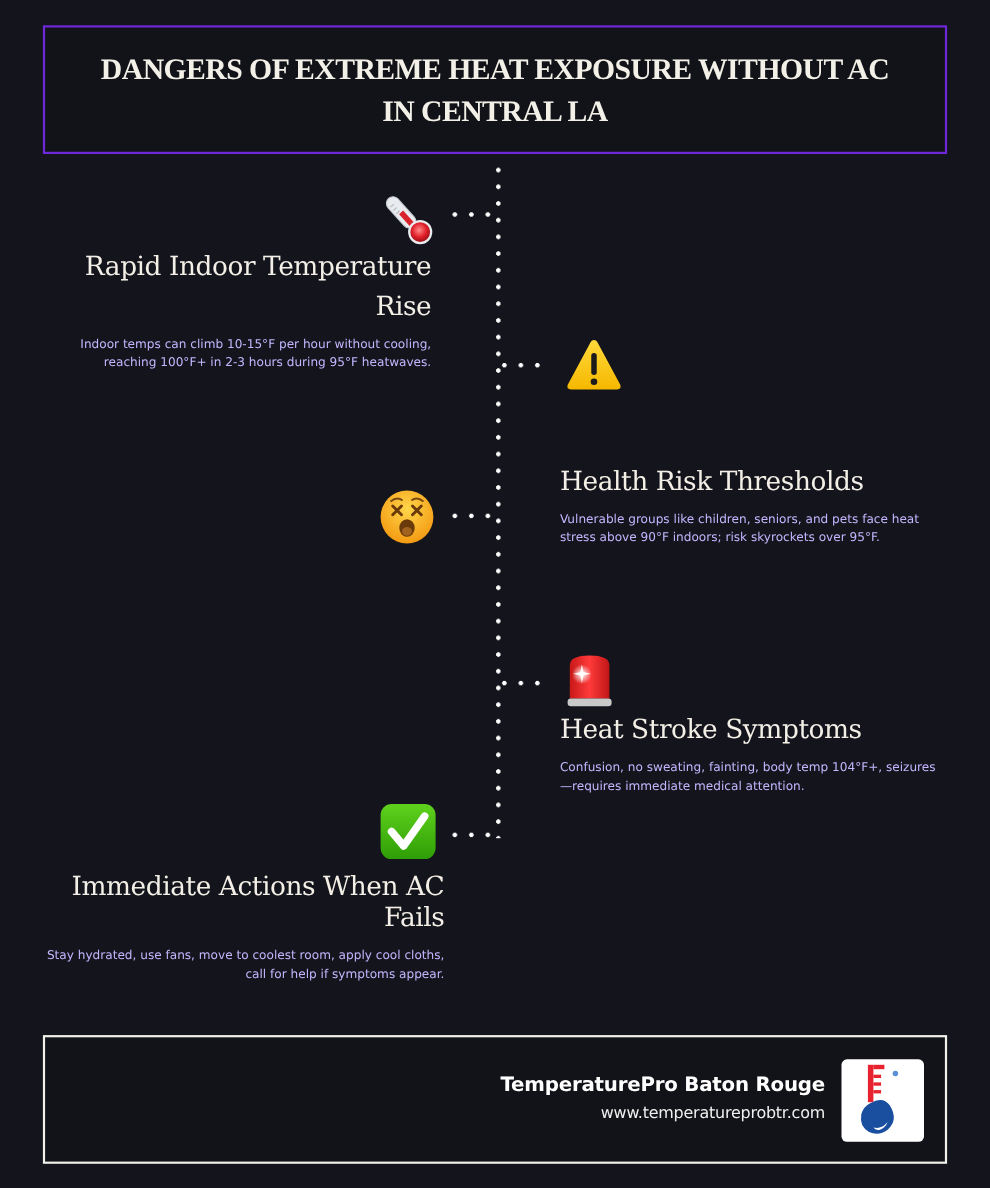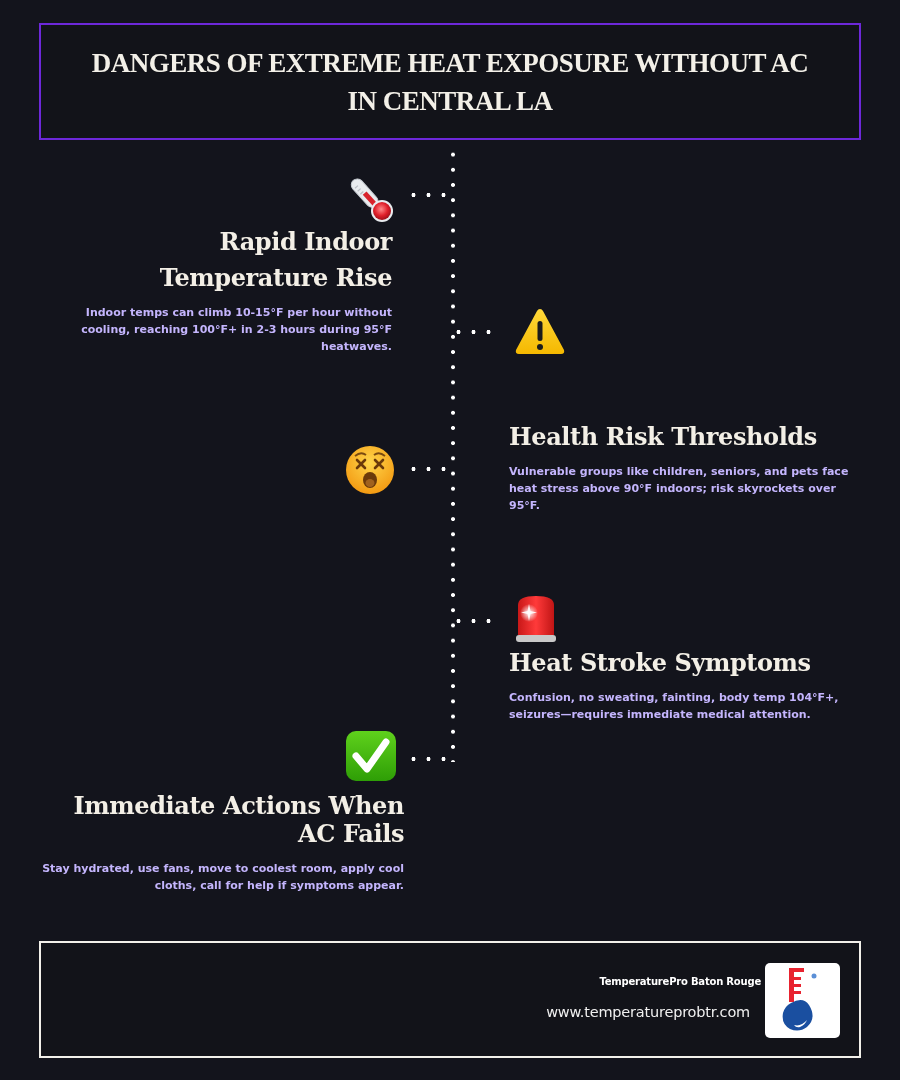--- a/index.html
+++ b/index.html
@@ -24,39 +24,39 @@
   }
   .connector {
     position: absolute; height: 4px; width: 48px;
     background-image: radial-gradient(circle, #ffffff 1.8px, transparent 2.2px);
     background-size: 15px 4px; background-repeat: repeat-x;
   }
 
   .icon { position: absolute; width: 52px; height: 52px; }
   .icon svg { width: 100%; height: 100%; display: block; }
 
-  .section { position: absolute; font-weight: bold; }
+  .section { position: absolute; }
   .section.left { text-align: right; }
   .section.right { text-align: left; }
   .sec-title {
     font-family: "DejaVu Serif", serif; font-size: 24px; line-height: 36px;
     color: #f3efe6; letter-spacing: -0.4px;
   }
   .sec-body {
     font-family: "DejaVu Sans", sans-serif; font-size: 11px; line-height: 17px;
     color: #c4b5fd; margin-top: 8px;
   }
 
   .footer-box {
     position: absolute; left: 39px; top: 941px; width: 822px; height: 117px;
     border: 2px solid #f2f0ea; background: #121319;
   }
   .brand-name {
-    position: absolute; right: 98px; top: 33px;
-    font-family: "DejaVu Sans", sans-serif; font-weight: bold; font-size: 10px; color: #ffffff;
+    position: absolute; right: 109px; top: 33px;
+    font-family: "DejaVu Sans", sans-serif; font-weight: bold; font-size: 18px; color: #ffffff;
     text-align: right; white-space: nowrap; letter-spacing: -0.2px;
   }
   .brand-url {
     position: absolute; right: 109px; top: 61px;
     font-family: "DejaVu Sans", sans-serif; font-size: 14.5px; color: #f0f0f0;
     text-align: right; white-space: nowrap; letter-spacing: -0.2px;
   }
   .brand-logo {
     position: absolute; right: 19px; top: 20px; width: 75px; height: 75px;
     background: #ffffff; border-radius: 5px;

